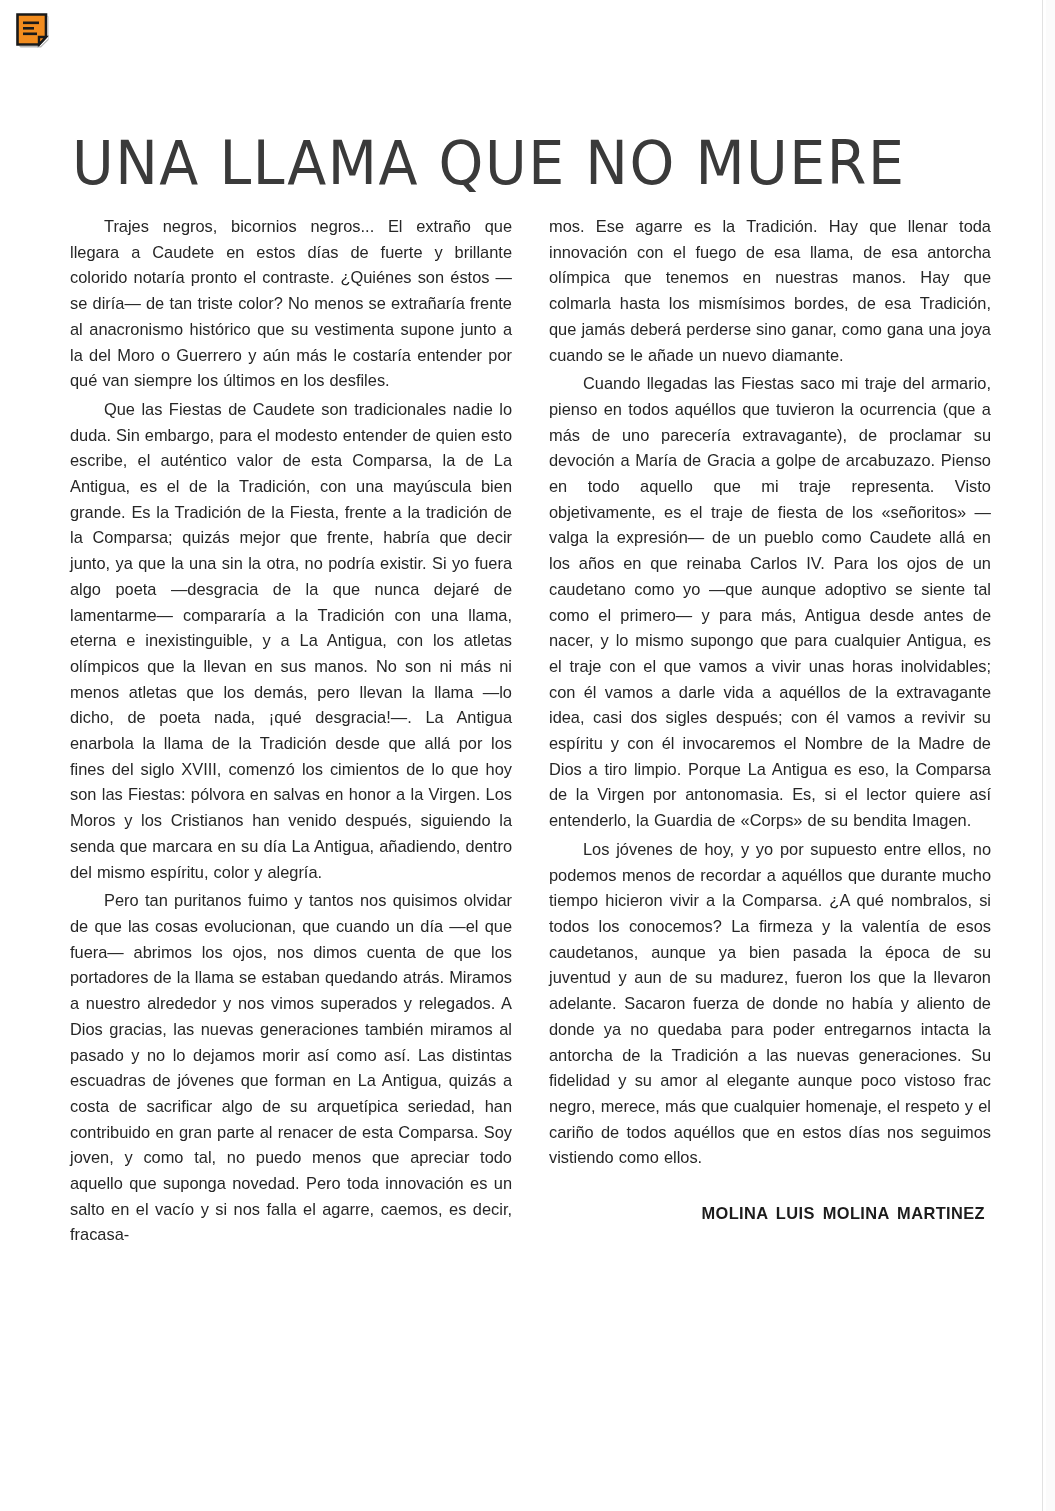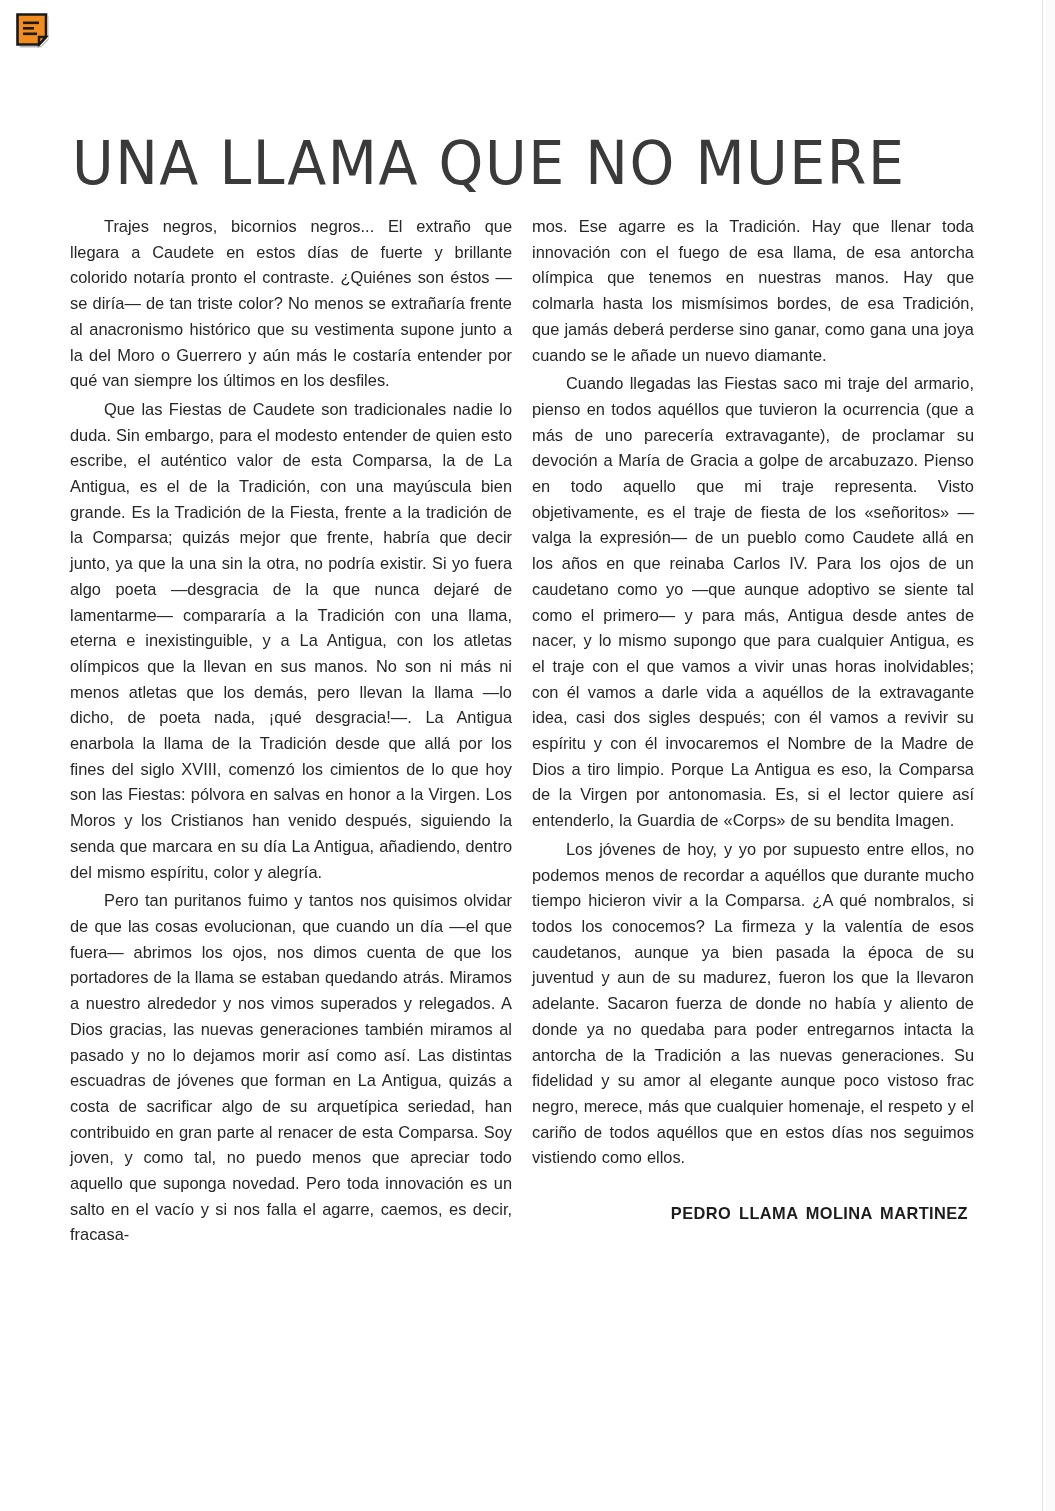--- a/index.html
+++ b/index.html
@@ -64,21 +64,21 @@
   }
 
   
   .columns {
     position: absolute;
     left: 70px;
     top: 214px;
     width: 915px;
     height: 1200px;
     display: flex;
-    gap: 20px;
+    gap: 37px;
   }
   .col {
     width: 442px;
     flex: 0 0 442px;
   }
   .col p {
     margin: 0;
     text-align: justify;
     text-justify: inter-word;
     font-size: 16.4px;
@@ -137,18 +137,18 @@
     <div class="col">
       <p>Trajes negros, bicornios negros... El extraño que llegara a Caudete en estos días de fuerte y brillante colorido notaría pronto el contraste. ¿Quiénes son éstos —se diría— de tan triste color? No menos se extrañaría frente al anacronismo histórico que su vestimenta supone junto a la del Moro o Guerrero y aún más le costaría entender por qué van siempre los últimos en los desfiles.</p>
       <p>Que las Fiestas de Caudete son tradicionales nadie lo duda. Sin embargo, para el modesto entender de quien esto escribe, el auténtico valor de esta Comparsa, la de La Antigua, es el de la Tradición, con una mayúscula bien grande. Es la Tradición de la Fiesta, frente a la tradición de la Comparsa; quizás mejor que frente, habría que decir junto, ya que la una sin la otra, no podría existir. Si yo fuera algo poeta —desgracia de la que nunca dejaré de lamentarme— compararía a la Tradición con una llama, eterna e inexistinguible, y a La Antigua, con los atletas olímpicos que la llevan en sus manos. No son ni más ni menos atletas que los demás, pero llevan la llama —lo dicho, de poeta nada, ¡qué desgracia!—. La Antigua enarbola la llama de la Tradición desde que allá por los fines del siglo XVIII, comenzó los cimientos de lo que hoy son las Fiestas: pólvora en salvas en honor a la Virgen. Los Moros y los Cristianos han venido después, siguiendo la senda que marcara en su día La Antigua, añadiendo, dentro del mismo espíritu, color y alegría.</p>
       <p>Pero tan puritanos fuimo  y tantos nos quisimos olvidar de que las cosas evolucionan, que cuando un día —el que fuera— abrimos los ojos, nos dimos cuenta de que los portadores de la llama se estaban quedando atrás. Miramos a nuestro alrededor y nos vimos superados y relegados. A Dios gracias, las nuevas generaciones también miramos al pasado y no lo dejamos morir así como así. Las distintas escuadras de jóvenes que forman en La Antigua, quizás a costa de sacrificar algo de su arquetípica seriedad, han contribuido en gran parte al renacer de esta Comparsa. Soy joven, y como tal, no puedo menos que apreciar todo aquello que suponga novedad. Pero toda innovación es un salto en el vacío y si nos falla el agarre, caemos, es decir, fracasa-</p>
     </div>
 
     <div class="col">
       <p class="no-indent">mos. Ese agarre es la Tradición. Hay que llenar toda innovación con el fuego de esa llama, de esa antorcha olímpica que tenemos en nuestras manos. Hay que colmarla hasta los mismísimos bordes, de esa Tradición, que jamás deberá perderse sino ganar, como gana una joya cuando se le añade un nuevo diamante.</p>
       <p>Cuando llegadas las Fiestas saco mi traje del armario, pienso en todos aquéllos que tuvieron la ocurrencia (que a más de uno parecería extravagante), de proclamar su devoción a María de Gracia a golpe de arcabuzazo. Pienso en todo aquello que mi traje representa. Visto objetivamente, es el traje de fiesta de los «señoritos» —valga la expresión— de un pueblo como Caudete allá en los años en que reinaba Carlos IV. Para los ojos de un caudetano como yo —que aunque adoptivo se siente tal como el primero— y para más, Antigua desde antes de nacer, y lo mismo supongo que para cualquier Antigua, es el traje con el que vamos a vivir unas horas inolvidables; con él vamos a darle vida a aquéllos de la extravagante idea, casi dos sigles después; con él vamos a revivir su espíritu y con él invocaremos el Nombre de la Madre de Dios a tiro limpio. Porque La Antigua es eso, la Comparsa de la Virgen por antonomasia. Es, si el lector quiere así entenderlo, la Guardia de «Corps» de su bendita Imagen.</p>
       <p>Los jóvenes de hoy, y yo por supuesto entre ellos, no podemos  menos de  recordar a aquéllos que durante mucho tiempo hicieron vivir a la Comparsa. ¿A qué nombralos, si todos los conocemos? La  firmeza y la valentía  de esos caudetanos, aunque ya bien pasada la época de su juventud y aun de su madurez, fueron los que la llevaron adelante. Sacaron fuerza de donde no había y aliento de donde ya no quedaba para poder entregarnos intacta la antorcha de la Tradición a las nuevas generaciones. Su fidelidad y su amor al elegante aunque poco vistoso frac negro, merece, más que cualquier homenaje, el respeto y el cariño de todos aquéllos que en estos días nos seguimos vistiendo como ellos.</p>
-      <div class="byline">PEDRO LLAMA MOLINA MARTINEZ</div>
+      <div class="byline">MOLINA LUIS MOLINA MARTINEZ</div>
     </div>
 
   </div>
 
 </div>
 
 </body></html>

